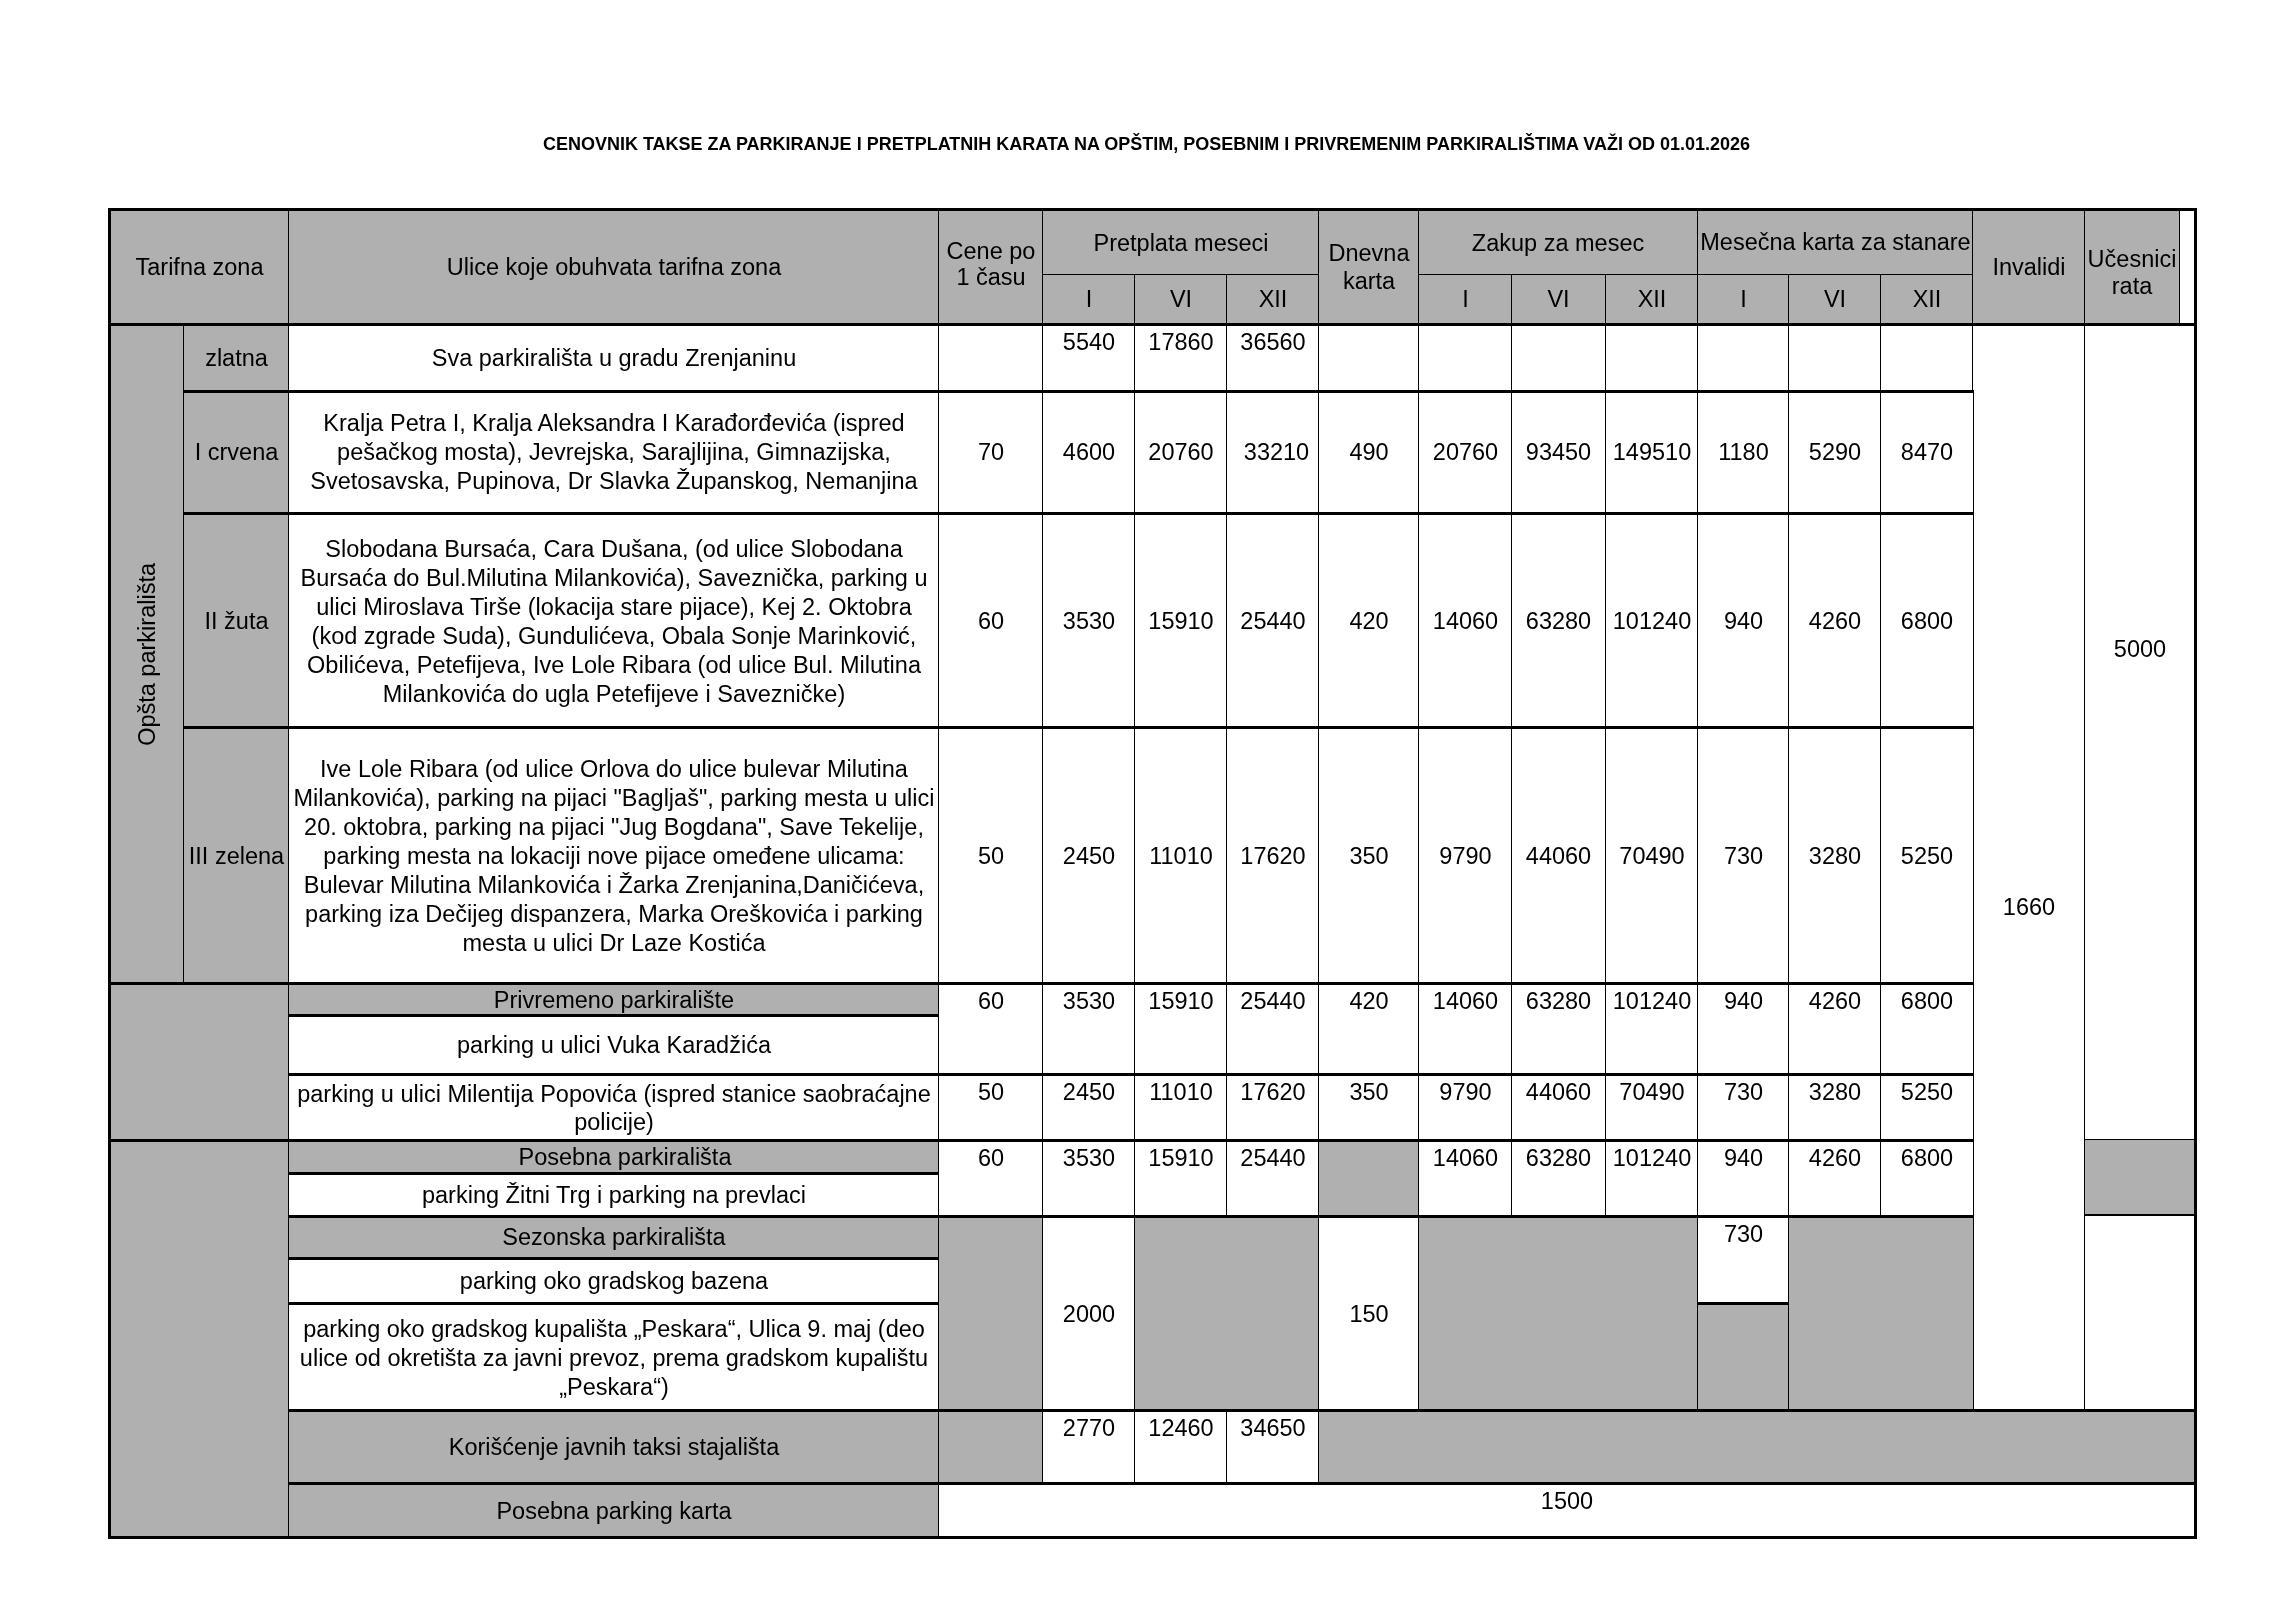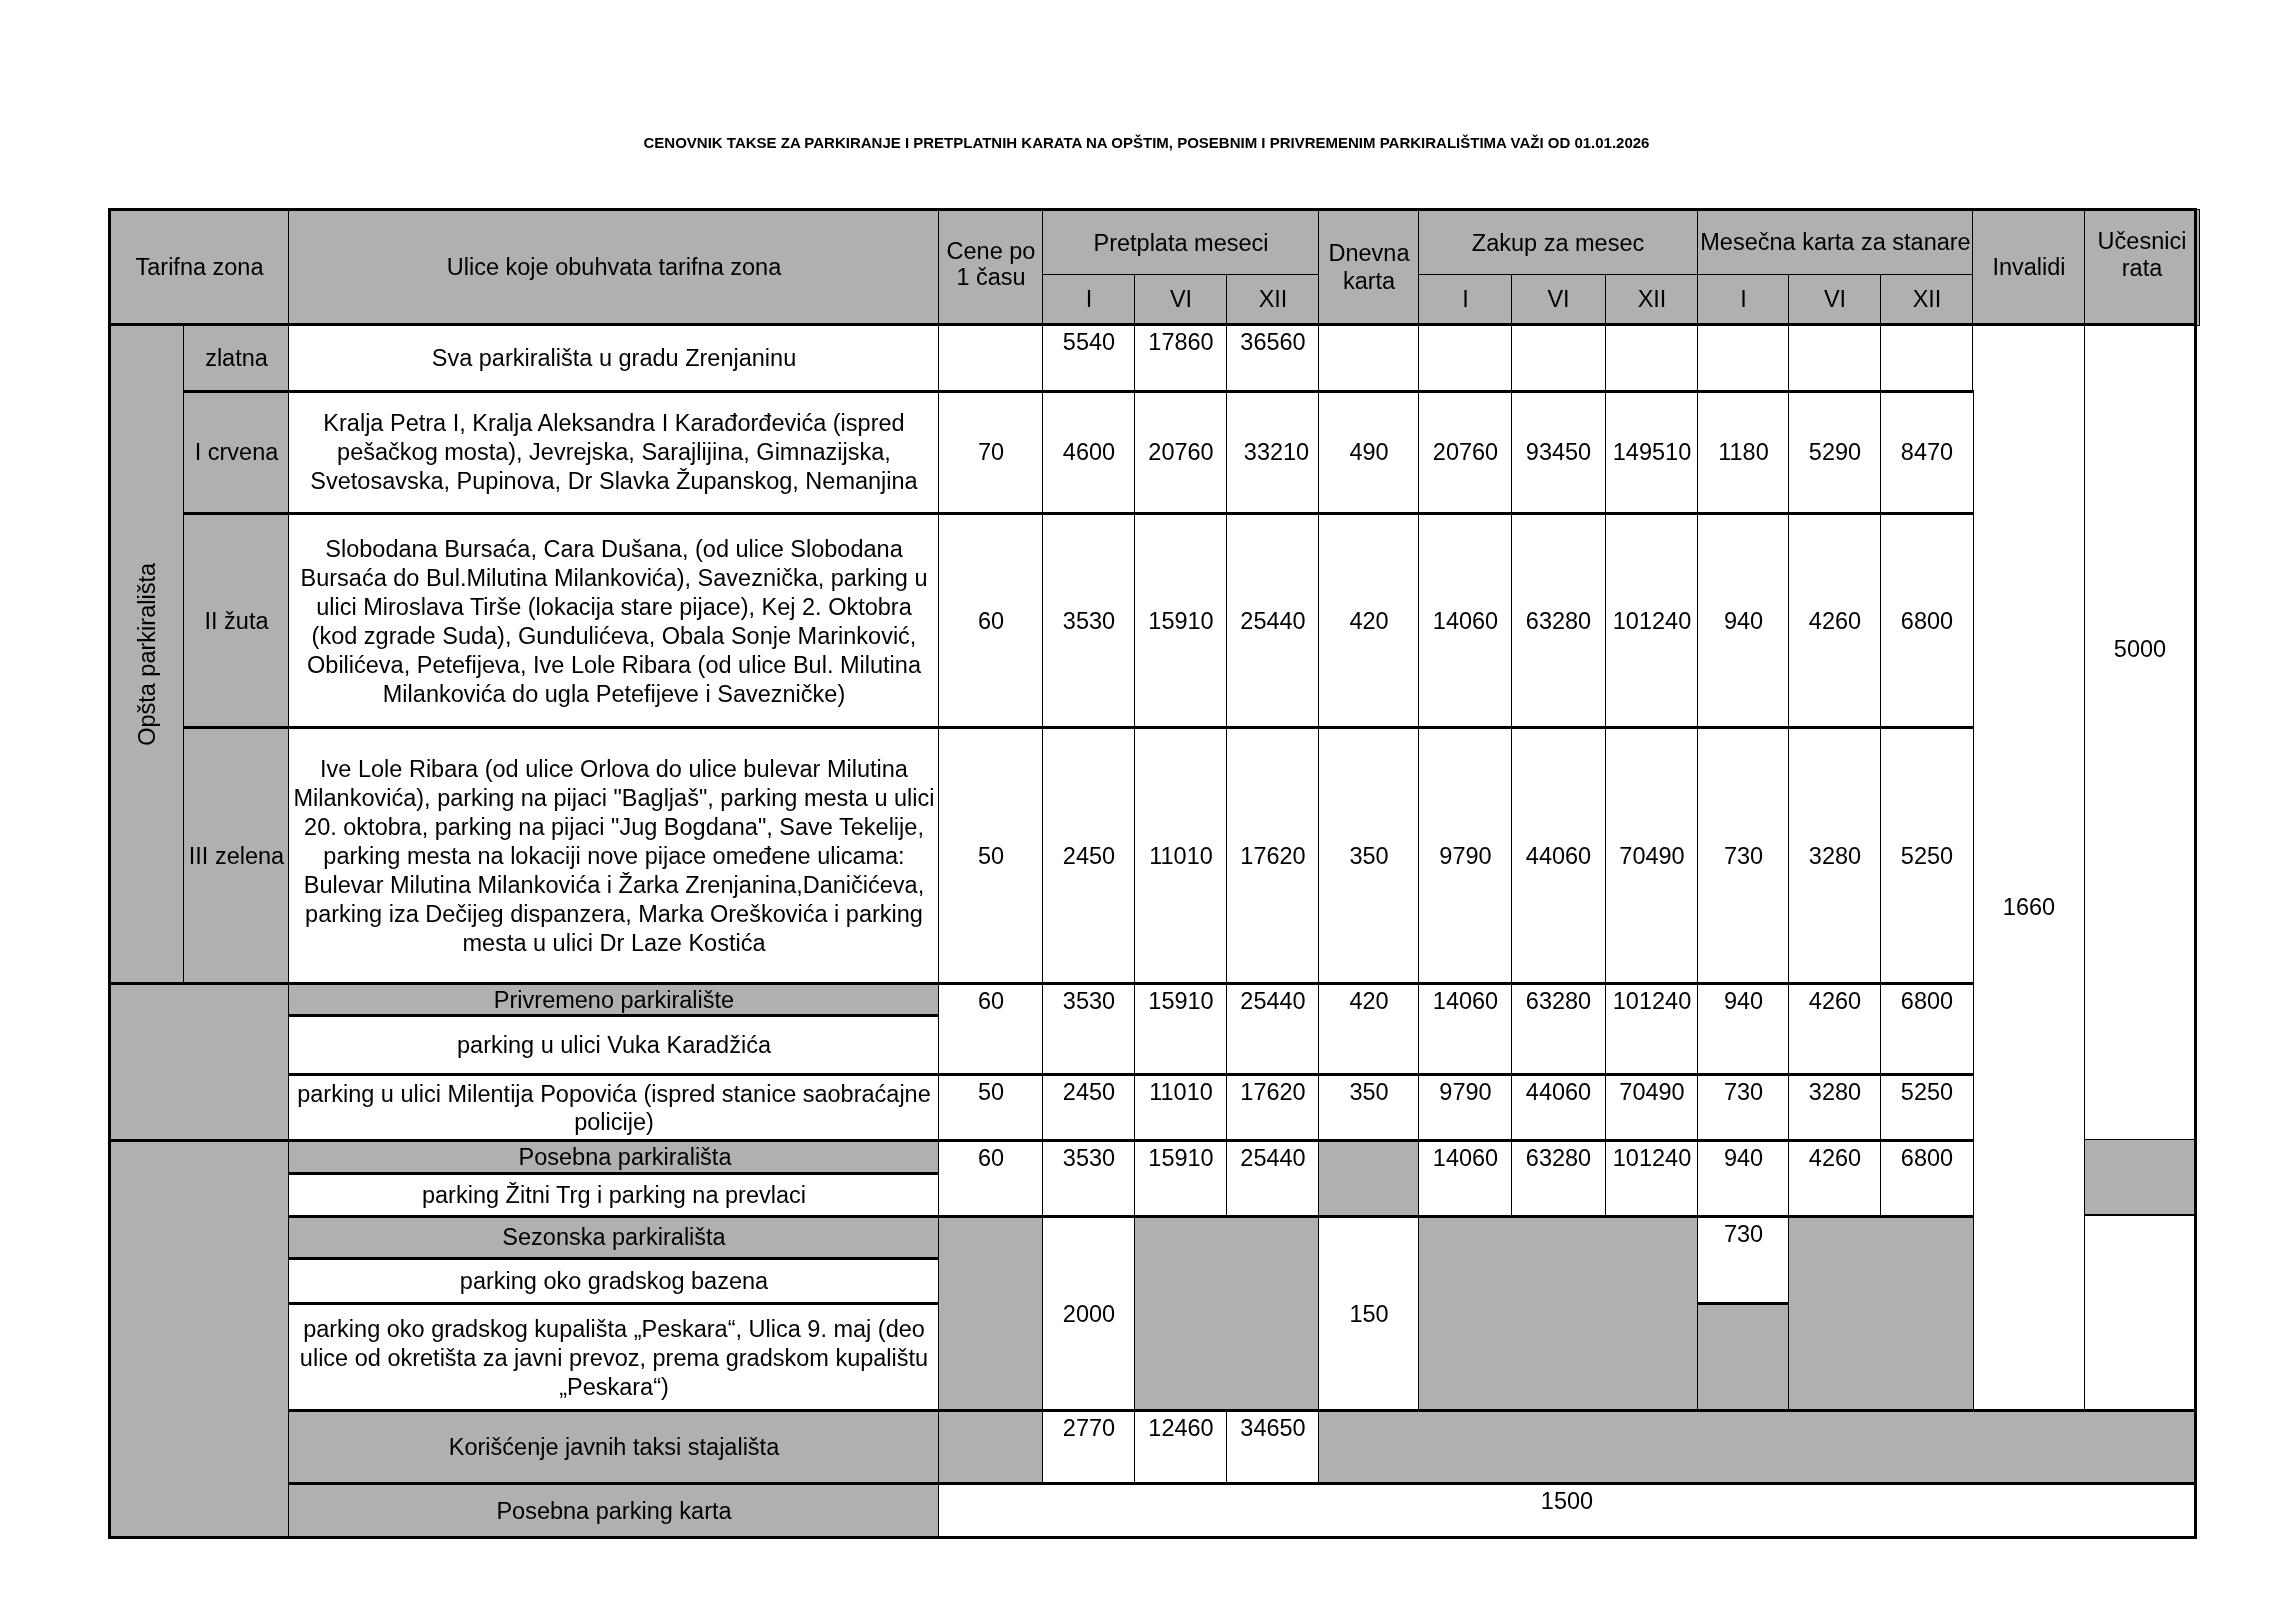--- a/index.html
+++ b/index.html
@@ -1,17 +1,17 @@
 <!DOCTYPE html>
 <html><head>
 <meta charset="utf-8">
 <style>
   html,body{margin:0;padding:0;background:#ffffff;}
   body{width:2293px;height:1621px;position:relative;overflow:hidden;font-family:"Liberation Sans",sans-serif;color:#000;}
-  .title{position:absolute;left:0;top:134px;width:2293px;text-align:center;font-weight:bold;font-size:15px;letter-spacing:0px;}
+  .title{position:absolute;left:0;top:134px;width:2293px;text-align:center;font-weight:bold;font-size:18px;letter-spacing:0px;}
   .c{position:absolute;box-sizing:border-box;border:1.5px solid #000;display:flex;align-items:center;justify-content:center;text-align:center;font-size:23.5px;line-height:29px;background:#fff;overflow:hidden;padding:0 2px;}
   .g{background:#b0b0b0;}
   .top{align-items:flex-start;padding-top:2px;}
   .thick-t{border-top-width:3.9px;}
   .vert{writing-mode:vertical-rl;transform:rotate(180deg);font-size:23.5px;}
   .frame{position:absolute;left:108px;top:208px;width:2089px;height:1331px;border:3.9px solid #000;box-sizing:border-box;pointer-events:none;}
 </style>
 </head>
 <body>
 
@@ -29,21 +29,21 @@
   <div class="c g" style="left:1318px;top:209px;width:102px;height:117px;line-height:27.4px;">Dnevna karta</div>
   <div class="c g" style="left:1418px;top:209px;width:280px;height:68px;">Zakup za mesec</div>
   <div class="c g" style="left:1418px;top:274px;width:95px;height:51px;">I</div>
   <div class="c g" style="left:1511px;top:274px;width:95px;height:51px;">VI</div>
   <div class="c g" style="left:1605px;top:274px;width:94px;height:51px;">XII</div>
   <div class="c g" style="left:1697px;top:209px;width:277px;height:68px;line-height:27.4px;">Mesečna karta za stanare</div>
   <div class="c g" style="left:1697px;top:274px;width:93px;height:51px;">I</div>
   <div class="c g" style="left:1788px;top:274px;width:94px;height:51px;">VI</div>
   <div class="c g" style="left:1880px;top:274px;width:94px;height:51px;">XII</div>
   <div class="c g" style="left:1972px;top:209px;width:114px;height:117px;">Invalidi</div>
-  <div class="c g" style="left:2084px;top:209px;width:116px;height:117px;align-items:flex-start;padding-top:18px;line-height:27.4px;">Učesnici rata</div>
+  <div class="c g" style="left:2084px;top:209px;width:96px;height:117px;align-items:flex-start;padding-top:36px;line-height:27.4px;">Učesnici rata</div>
 
   <div class="c g thick-t" style="left:109px;top:323px;width:76px;height:661px;">
     <span class="vert">Opšta parkirališta</span>
   </div>
 
   <div class="c g thick-t" style="left:183px;top:323px;width:107px;height:69px;">zlatna</div>
   <div class="c thick-t" style="left:288px;top:323px;width:652px;height:69px;">Sva parkirališta u gradu Zrenjaninu</div>
   <div class="c thick-t" style="left:938px;top:323px;width:106px;height:69px;"></div>
   <div class="c top thick-t" style="left:1042px;top:323px;width:94px;height:69px;">5540</div>
   <div class="c top thick-t" style="left:1134px;top:323px;width:94px;height:69px;">17860</div>

